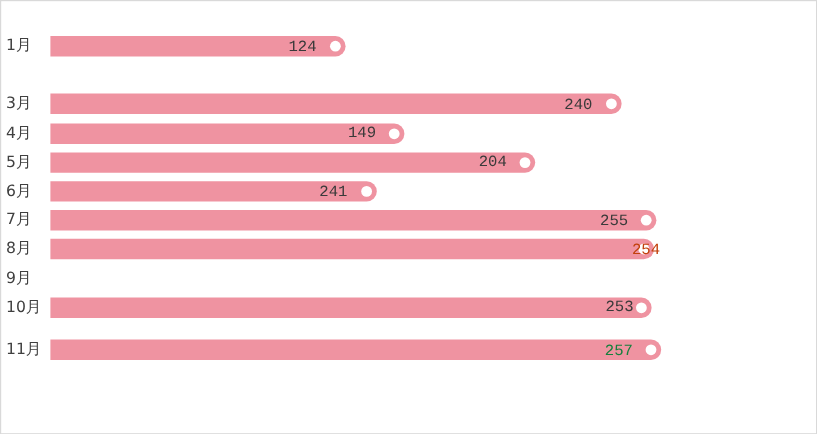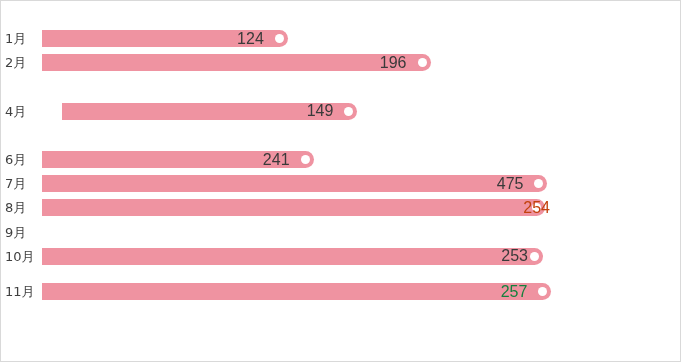--- a/index.html
+++ b/index.html
@@ -65,70 +65,78 @@
     margin-top: -4.5px;
     margin-left: -13px;
     border-radius: 50%;
     background: #ffffff;
   }
   .bar-value {
     position: absolute;
     top: 50%;
     transform: translateY(-50%);
     margin-left: -24px;
-    font-size: 16px;
+    font-size: 13px;
     color: #3a3a3a;
     line-height: 1;
     white-space: nowrap;
-    font-family: Liberation Sans, sans-serif;
+    font-family: Liberation Mono, monospace;
   }
 </style>
 </head>
 <body>
 
 <div id="chart-frame">
   <div id="plot-area">
       <div class="bar-row" style="top: 29px; height: 17px;">
         <div class="cat-label">1月</div>
         <div class="bar-track" style="width: 555px;">
           <div class="bar" style="width: 245.786px; background: rgb(239, 147, 161);"></div>
           <div class="bar-marker" style="left: 245.786px; background: rgb(255, 255, 255);"></div>
           <div class="bar-value" style="left: 245.786px; color: rgb(58, 58, 58); transform: translate(-100%, -50%);">124</div>
         </div>
       </div>
-      <div class="bar-row" style="top: 53.2px; height: 17px;">
-        <div class="cat-label">2月</div>
+      <div class="bar-row" style="top: 77.4px; height: 17px;">
+        <div class="cat-label">3月</div>
         <div class="bar-track" style="width: 555px;">
-          <div class="bar" style="width: 388.5px; background: rgb(239, 147, 161);"></div>
-          <div class="bar-marker" style="left: 388.5px; background: rgb(255, 255, 255);"></div>
-          <div class="bar-value" style="left: 388.5px; color: rgb(58, 58, 58); transform: translate(-100%, -50%);">196</div>
+          <div class="bar" style="width: 475.714px; background: rgb(239, 147, 161);"></div>
+          <div class="bar-marker" style="left: 475.714px; background: rgb(255, 255, 255);"></div>
+          <div class="bar-value" style="left: 475.714px; color: rgb(58, 58, 58); transform: translate(-100%, -50%);">240</div>
         </div>
       </div>
       <div class="bar-row" style="top: 101.6px; height: 17px;">
         <div class="cat-label">4月</div>
-        <div class="bar-track" style="width: 555px; margin-left: 20px;">
+        <div class="bar-track" style="width: 555px;">
           <div class="bar" style="width: 295.339px; background: rgb(239, 147, 161);"></div>
           <div class="bar-marker" style="left: 295.339px; background: rgb(255, 255, 255);"></div>
           <div class="bar-value" style="left: 295.339px; color: rgb(58, 58, 58); transform: translate(-100%, -50%);">149</div>
+        </div>
+      </div>
+      <div class="bar-row" style="top: 125.8px; height: 17px;">
+        <div class="cat-label">5月</div>
+        <div class="bar-track" style="width: 555px;">
+          <div class="bar" style="width: 404.357px; background: rgb(239, 147, 161);"></div>
+          <div class="bar-marker" style="left: 404.357px; background: rgb(255, 255, 255);"></div>
+          <div class="bar-value" style="left: 404.357px; color: rgb(58, 58, 58); transform: translate(-100%, -50%);">204</div>
         </div>
       </div>
       <div class="bar-row" style="top: 150px; height: 17px;">
         <div class="cat-label">6月</div>
         <div class="bar-track" style="width: 555px;">
           <div class="bar" style="width: 271.554px; background: rgb(239, 147, 161);"></div>
           <div class="bar-marker" style="left: 271.554px; background: rgb(255, 255, 255);"></div>
           <div class="bar-value" style="left: 271.554px; color: rgb(58, 58, 58); transform: translate(-100%, -50%);">241</div>
         </div>
       </div>
       <div class="bar-row" style="top: 174.2px; height: 17px;">
         <div class="cat-label">7月</div>
         <div class="bar-track" style="width: 555px;">
           <div class="bar" style="width: 505.446px; background: rgb(239, 147, 161);"></div>
           <div class="bar-marker" style="left: 505.446px; background: rgb(255, 255, 255);"></div>
-          <div class="bar-value" style="left: 505.446px; color: rgb(58, 58, 58); transform: translate(-100%, -50%);">475</div>
+          <div class="bar-value" style="left: 505.446px; color: rgb(58, 58, 58); transform: translate(-100%, -50%);">255</div>
         </div>
       </div>
       <div class="bar-row" style="top: 198.4px; height: 17px;">
         <div class="cat-label">8月</div>
         <div class="bar-track" style="width: 555px;">
           <div class="bar" style="width: 503.464px; background: rgb(239, 147, 161);"></div>
           <div class="bar-marker" style="left: 503.464px; background: rgb(255, 255, 255);"></div>
           <div class="bar-value" style="left: 532px; color: #c2410c; transform: translate(-100%, -50%);">254</div>
         </div>
       </div>

